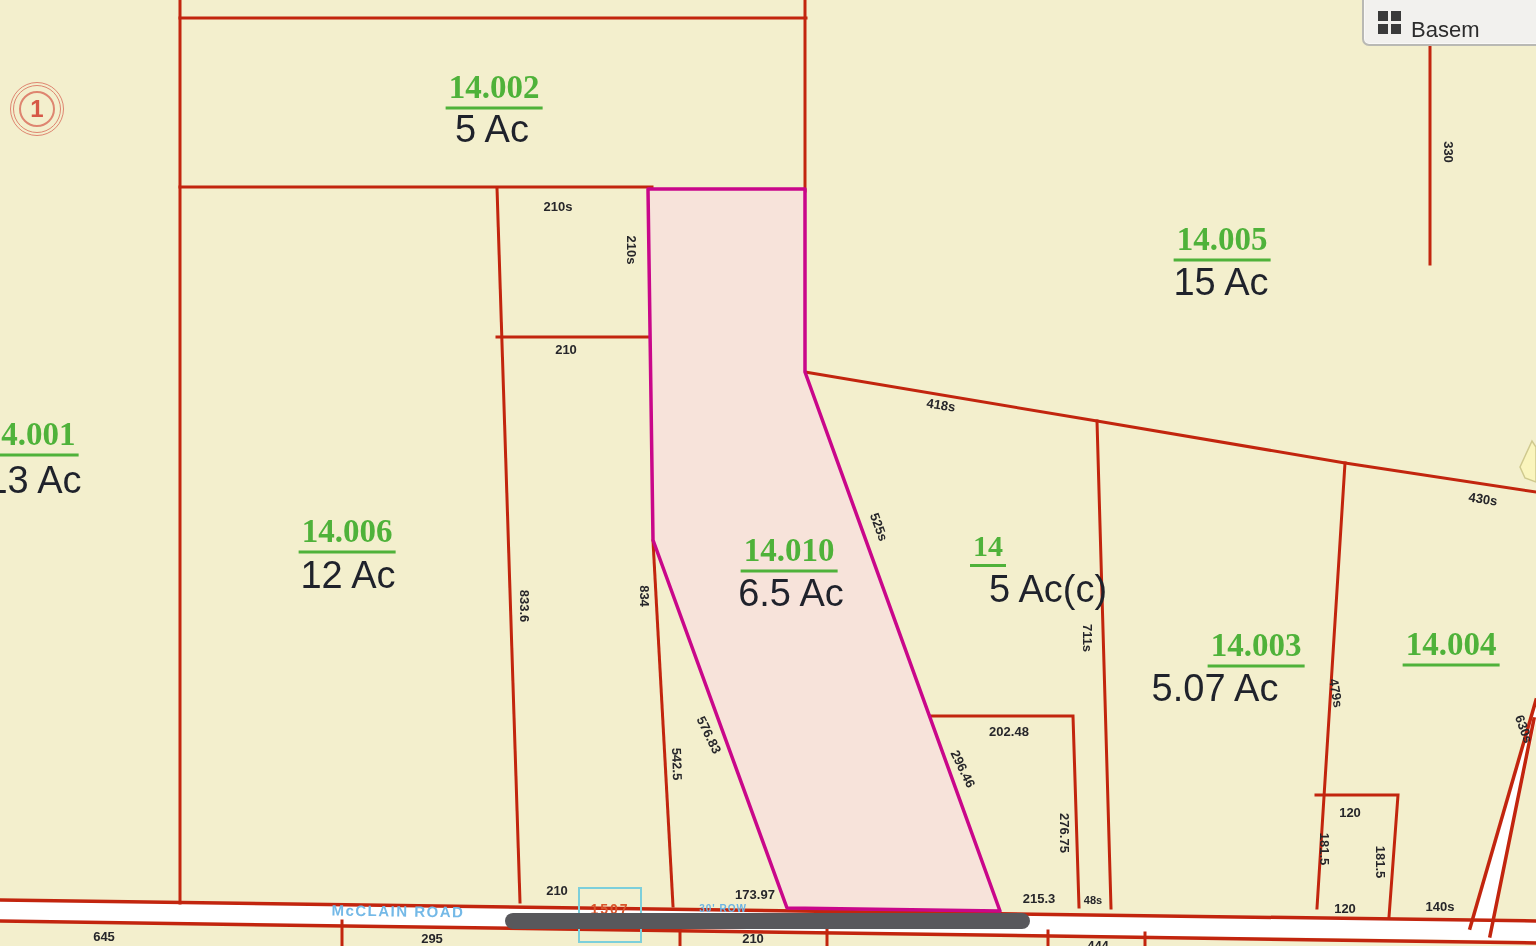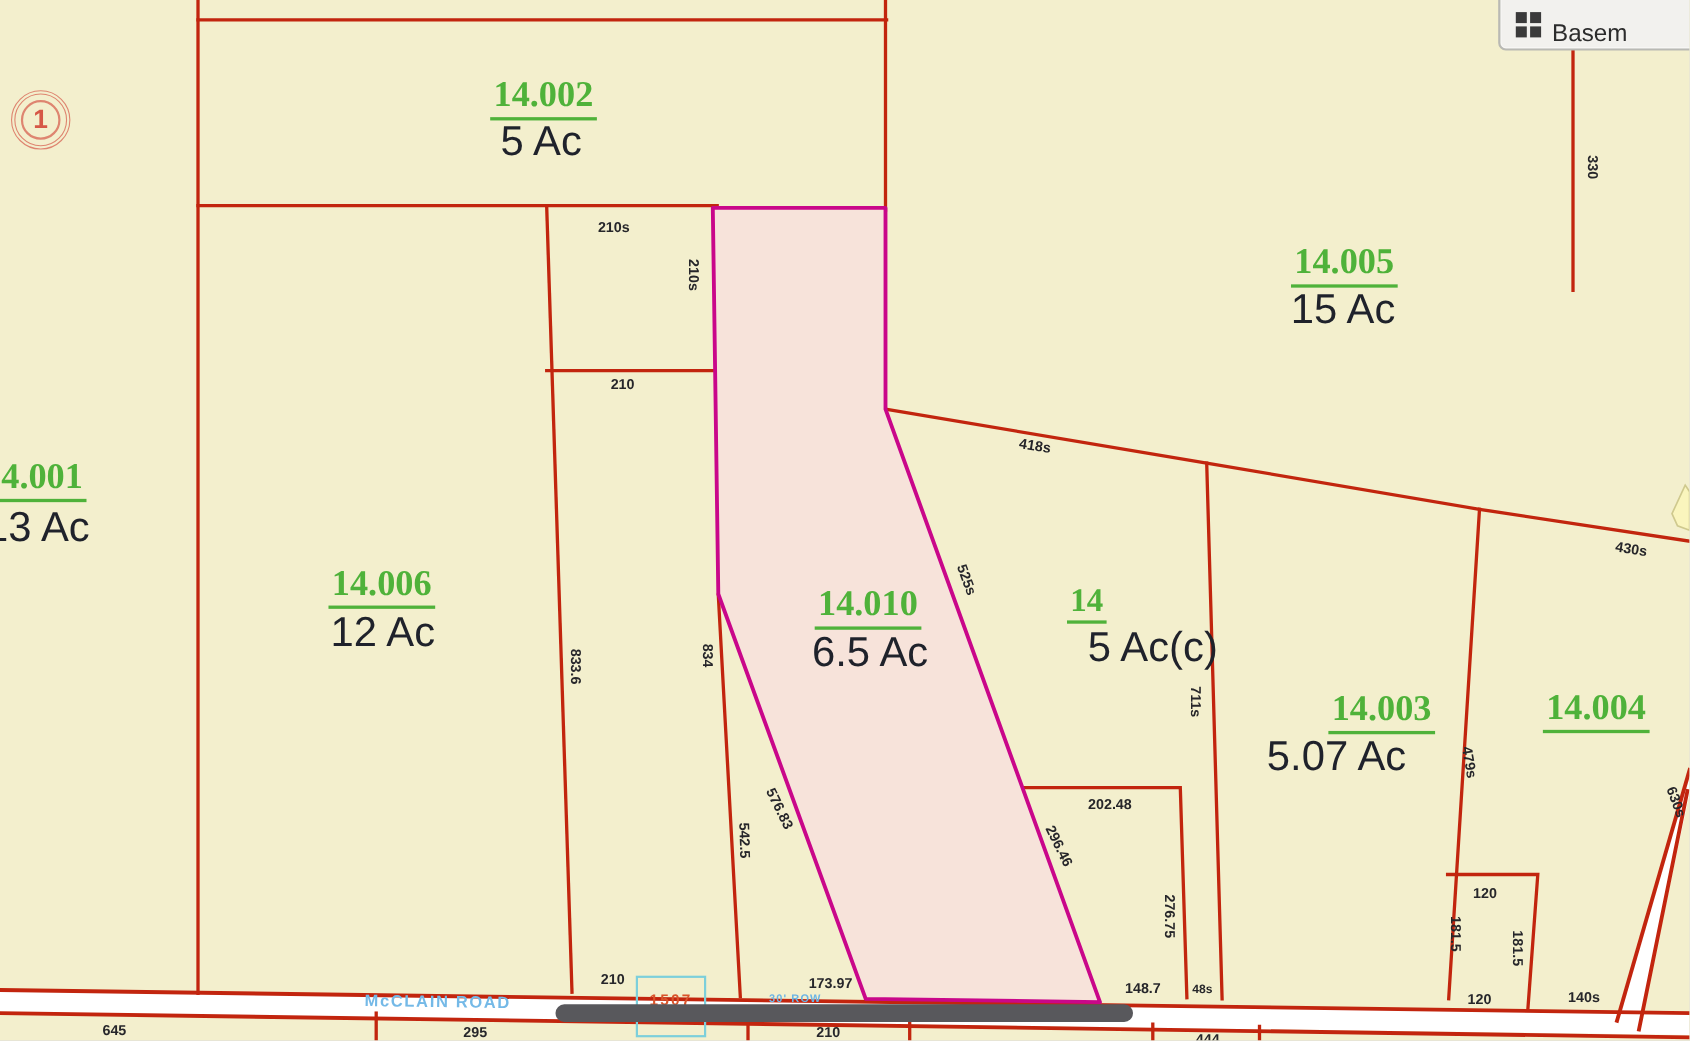--- a/index.html
+++ b/index.html
@@ -177,21 +177,21 @@
   <span class="lbl dim" style="left:963px;top:769px;transform:translate(-50%,-50%) rotate(64deg);">296.46</span>
   <span class="lbl dim" style="left:1064px;top:833px;transform:translate(-50%,-50%) rotate(90deg);">276.75</span>
   <span class="lbl dim" style="left:1350px;top:812px;">120</span>
   <span class="lbl dim" style="left:1324px;top:849px;transform:translate(-50%,-50%) rotate(90deg);">181.5</span>
   <span class="lbl dim" style="left:1380px;top:862px;transform:translate(-50%,-50%) rotate(90deg);">181.5</span>
   <span class="lbl dim" style="left:1345px;top:908px;">120</span>
   <span class="lbl dim" style="left:1440px;top:906px;">140s</span>
   <span class="lbl dim" style="left:1524px;top:729px;transform:translate(-50%,-50%) rotate(70deg);">630s</span>
   <span class="lbl dim" style="left:557px;top:890px;">210</span>
   <span class="lbl dim" style="left:735px;top:894px;margin-left:20px;">173.97</span>
-  <span class="lbl dim" style="left:1039px;top:898px;">148.7</span>
+  <span class="lbl dim" style="left:1039px;top:898px;">215.3</span>
   <span class="lbl dim dim-sm" style="left:1093px;top:900px;">48s</span>
   <span class="lbl dim" style="left:104px;top:936px;">645</span>
   <span class="lbl dim" style="left:432px;top:938px;">295</span>
   <span class="lbl dim" style="left:753px;top:938px;">210</span>
   <span class="lbl dim" style="left:1098px;top:945px;">444</span>
 
   <span class="lbl roadname z2" style="left:398px;top:911px;transform:translate(-50%,-50%) rotate(0.8deg);">McCLAIN ROAD</span>
   <span class="lbl rowlbl z2" style="left:723px;top:909px;">30' ROW</span>
   <div class="cyan-box"></div>
   <span class="lbl boxnum z3" style="left:610px;top:909px;">1507</span>

